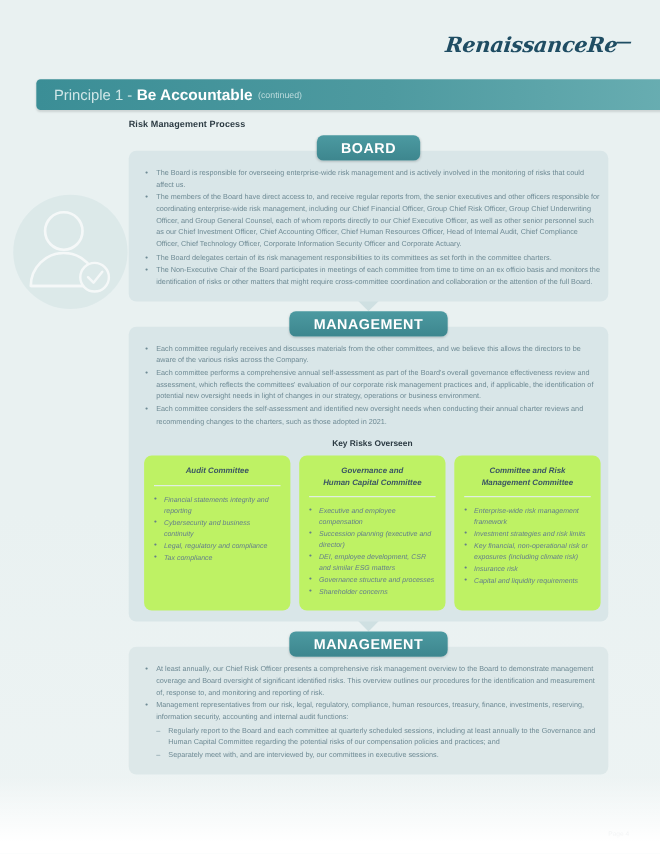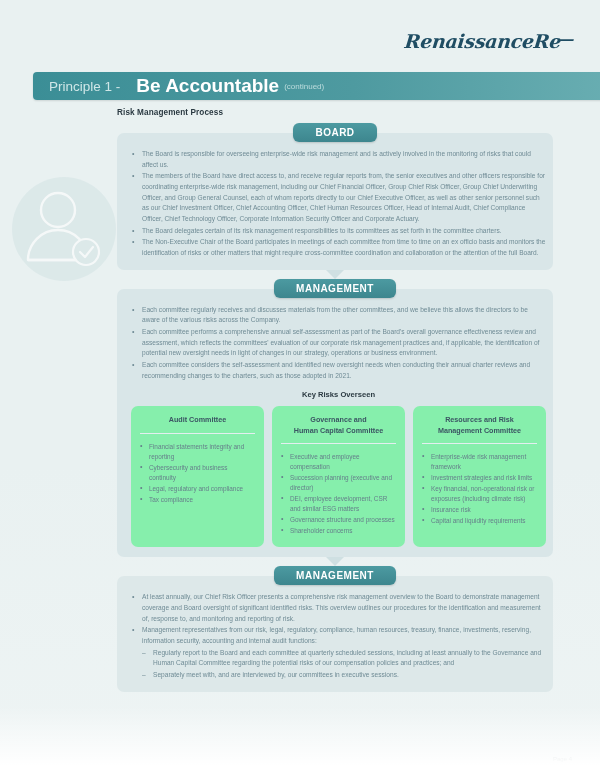--- a/index.html
+++ b/index.html
@@ -42,21 +42,21 @@
   .banner {
     position: absolute; left: 33px; top: 72px;
     width: 582px; height: 28px;
     background: linear-gradient(90deg,#3b8e96 0%, #4e9aa0 55%, #69aeb2 100%);
     border-radius: 4px;
     display: flex; align-items: center;
     padding-left: 16px;
     box-shadow: 0 1px 2px rgba(0,0,0,.12);
   }
   .banner .b-light { color: #cfe6e7; font-size: 13.5px; font-weight: 400; }
-  .banner .b-bold  { color: #ffffff; font-size: 19px; font-weight: 700; margin-left: 16px;}
+  .banner .b-bold  { color: #ffffff; font-size: 14px; font-weight: 700; margin-left: 4px;}
   .banner .b-cont  { color: #bcdcdd; font-size: 8px; margin-left: 5px; }
 
   
   .watermark {
     position: absolute; left: 10px; top: 163px;
     width: 108px; height: 132px;
     opacity: .55;
     pointer-events: none;
   }
 
@@ -65,21 +65,21 @@
     position: absolute; left: 117px; top: 108px; width: 436px;
   }
   .sec-heading {
     font-size: 8.2px; font-weight: 700; color: #2b3a42;
     margin-bottom: 6px; letter-spacing: .1px;
   }
 
   .pill-wrap { display:flex; justify-content:center; position:relative; z-index:3; }
   .pill {
     background: linear-gradient(180deg,#4c9aa1,#3d868e);
-    color:#fff; font-size:10px; font-weight:700; letter-spacing:.5px;
+    color:#fff; font-size:13px; font-weight:700; letter-spacing:.5px;
     padding:4px 22px; border-radius:6px;
     box-shadow: 0 1px 2px rgba(0,0,0,.15);
   }
   .panel {
     background:#d9e6e8;
     border-radius:7px;
     margin-top:-9px;
     padding: 16px 7px 10px 14px;
     position:relative; z-index:2;
   }
@@ -107,23 +107,24 @@
   }
   .arrow-wrap{ position:relative; z-index:1; margin-top:-2px; }
 
   
   .krh {
     text-align:center; font-size:7.6px; font-weight:700; color:#2b3a42;
     margin: 9px 0 7px 0;
   }
   .cards { display:flex; gap:8px; }
   .card {
-    flex:1; background:#86efac; border-radius:7px;
+    flex:1; background:#bef264; border-radius:7px;
     padding:9px 9px 10px 9px;
     min-height:126px;
+    font-style:italic;
   }
   .card h4 {
     text-align:center; font-size:7.2px; font-weight:600; color:#3b5563;
     line-height:1.45; padding-bottom:7px;
     border-bottom:1px solid #e4eef0; margin-bottom:8px;
   }
   .card ul { list-style:none; }
   .card ul li {
     position:relative; padding-left:9px;
     font-size:6.4px; line-height:1.56; color:#657f8a; margin-bottom:1px;
@@ -216,21 +217,21 @@
             <li>Executive and employee compensation</li>
             <li>Succession planning (executive and director)</li>
             <li>DEI, employee development, CSR and similar ESG matters</li>
             <li>Governance structure and processes</li>
             <li>Shareholder concerns</li>
           </ul>
         </div>
 
         <div class="card">
           <h4>
-            <span>Resources and Risk</span><br>
+            <span>Committee and Risk</span><br>
             <span>Management Committee</span>
           </h4>
           <ul>
             <li>Enterprise-wide risk management framework</li>
             <li>Investment strategies and risk limits</li>
             <li>Key financial, non-operational risk or exposures (including climate risk)</li>
             <li>Insurance risk</li>
             <li>Capital and liquidity requirements</li>
           </ul>
         </div>

